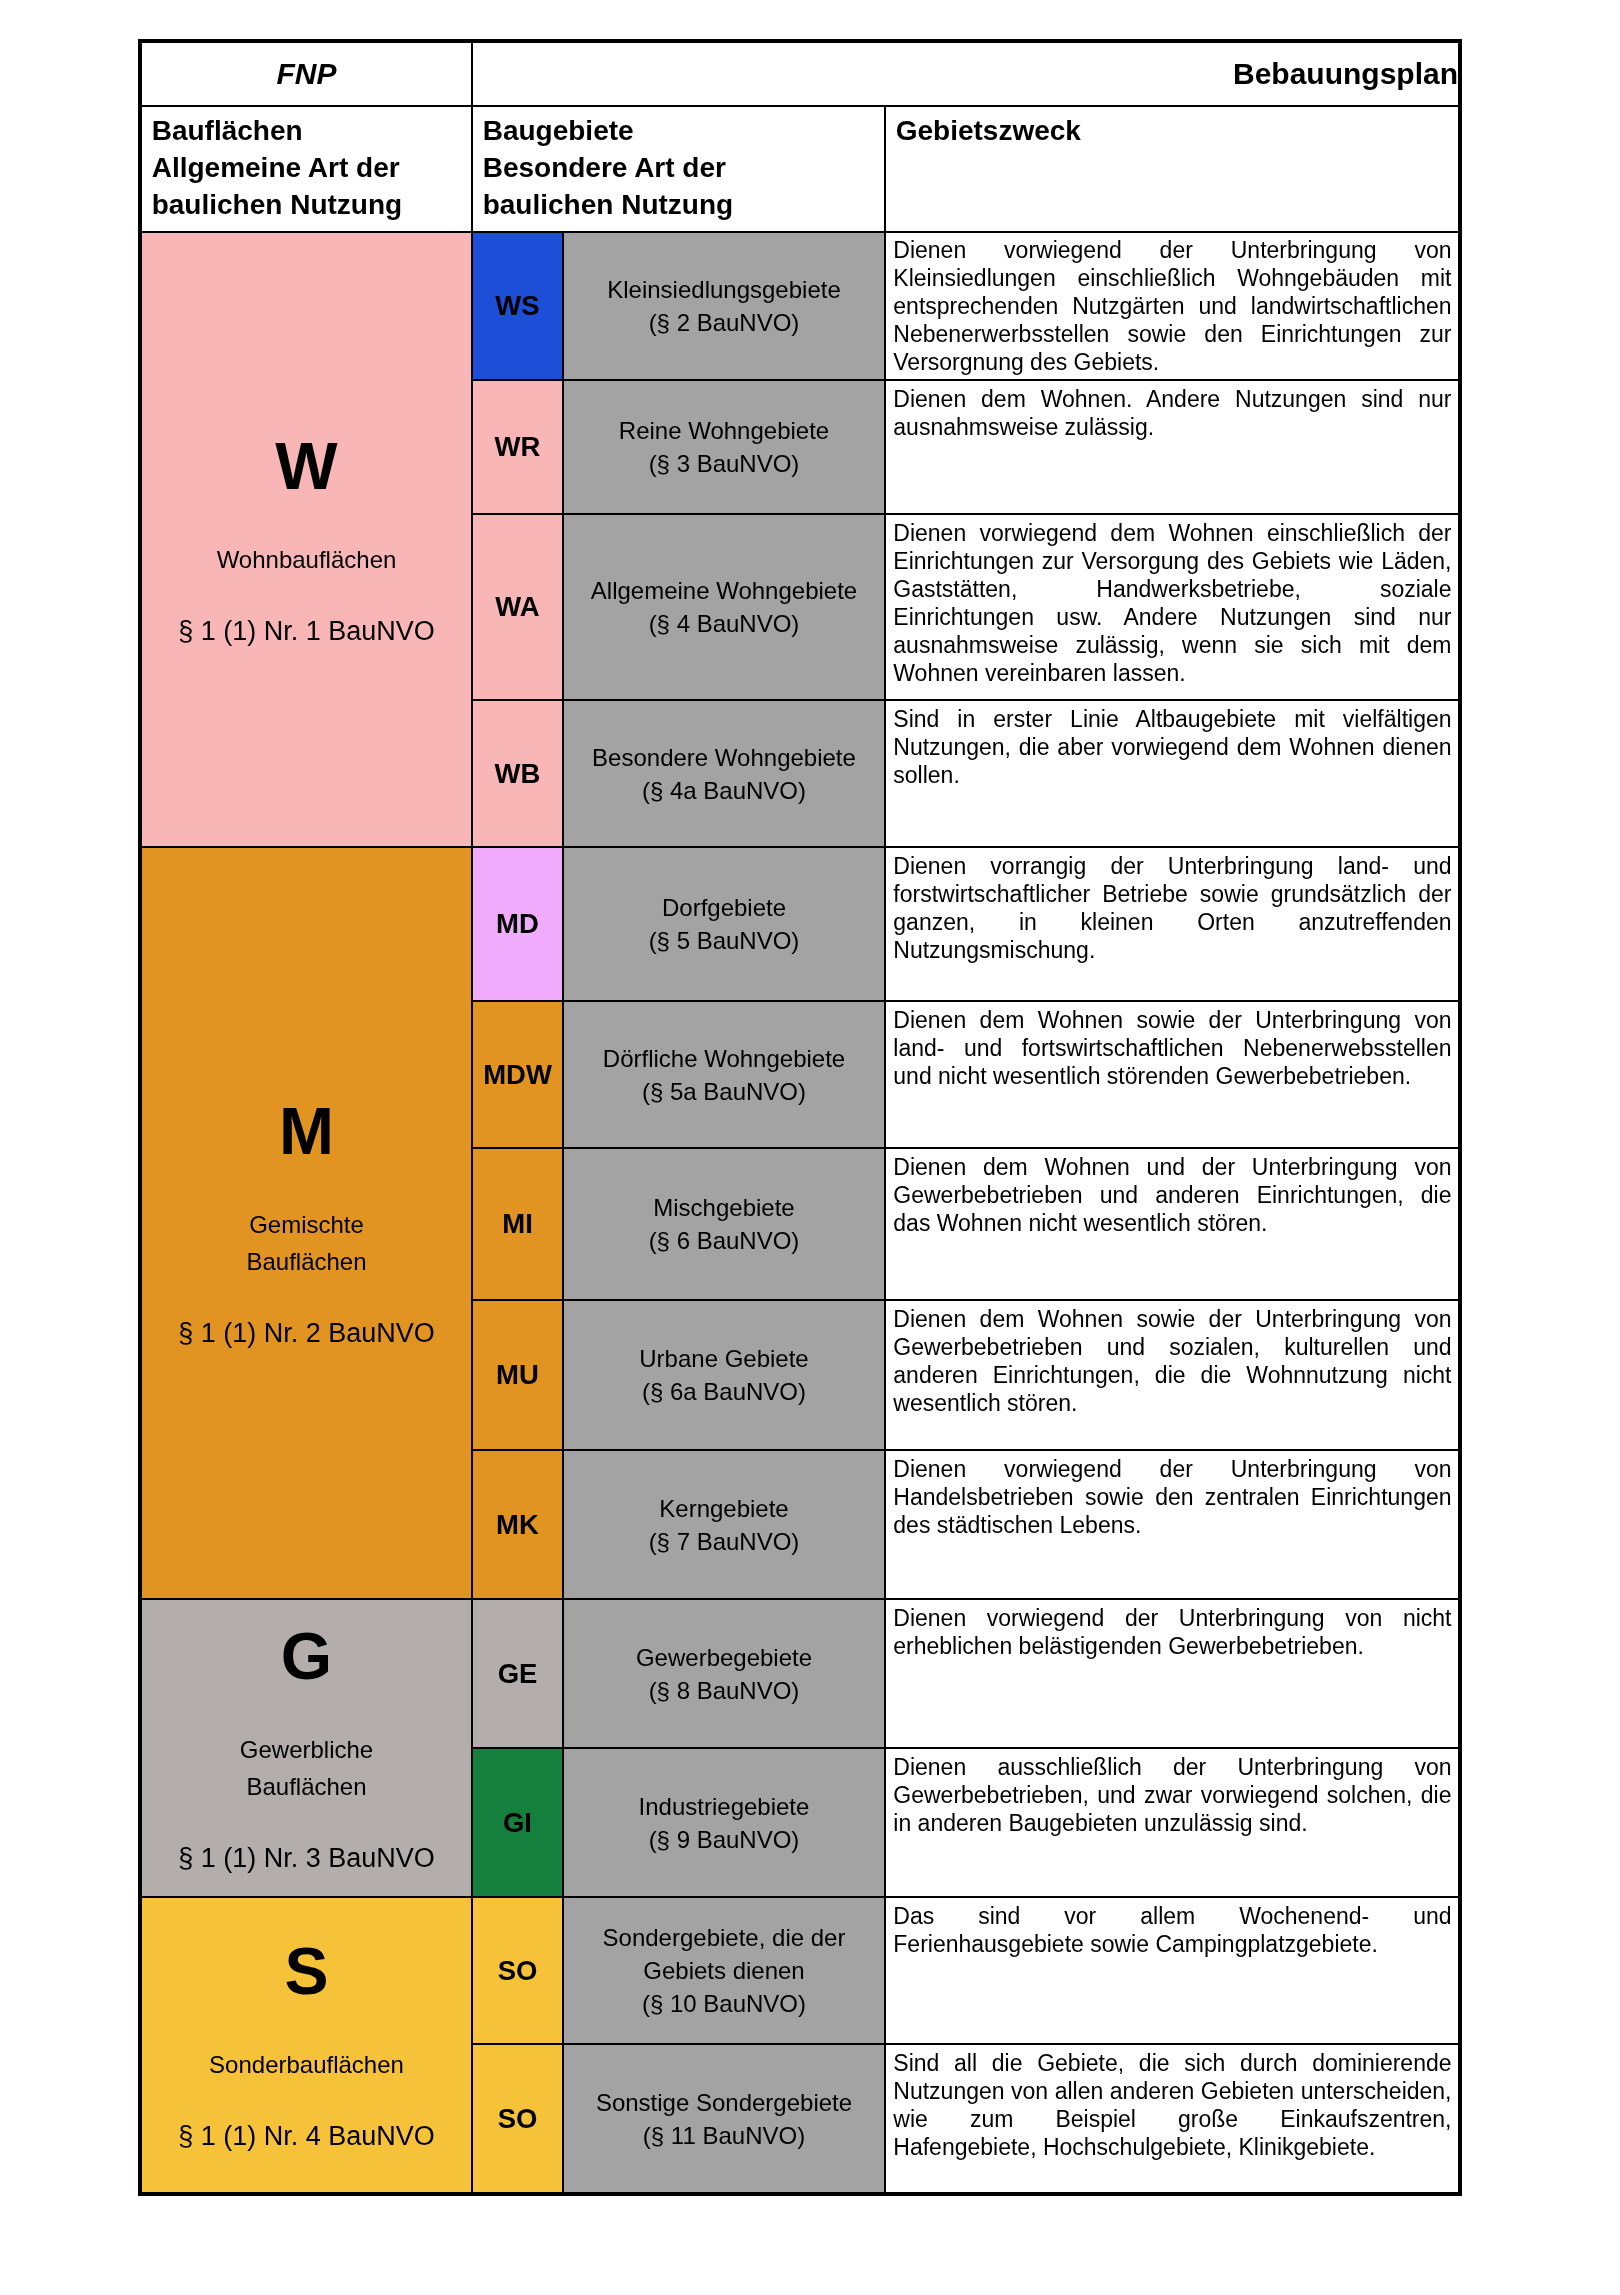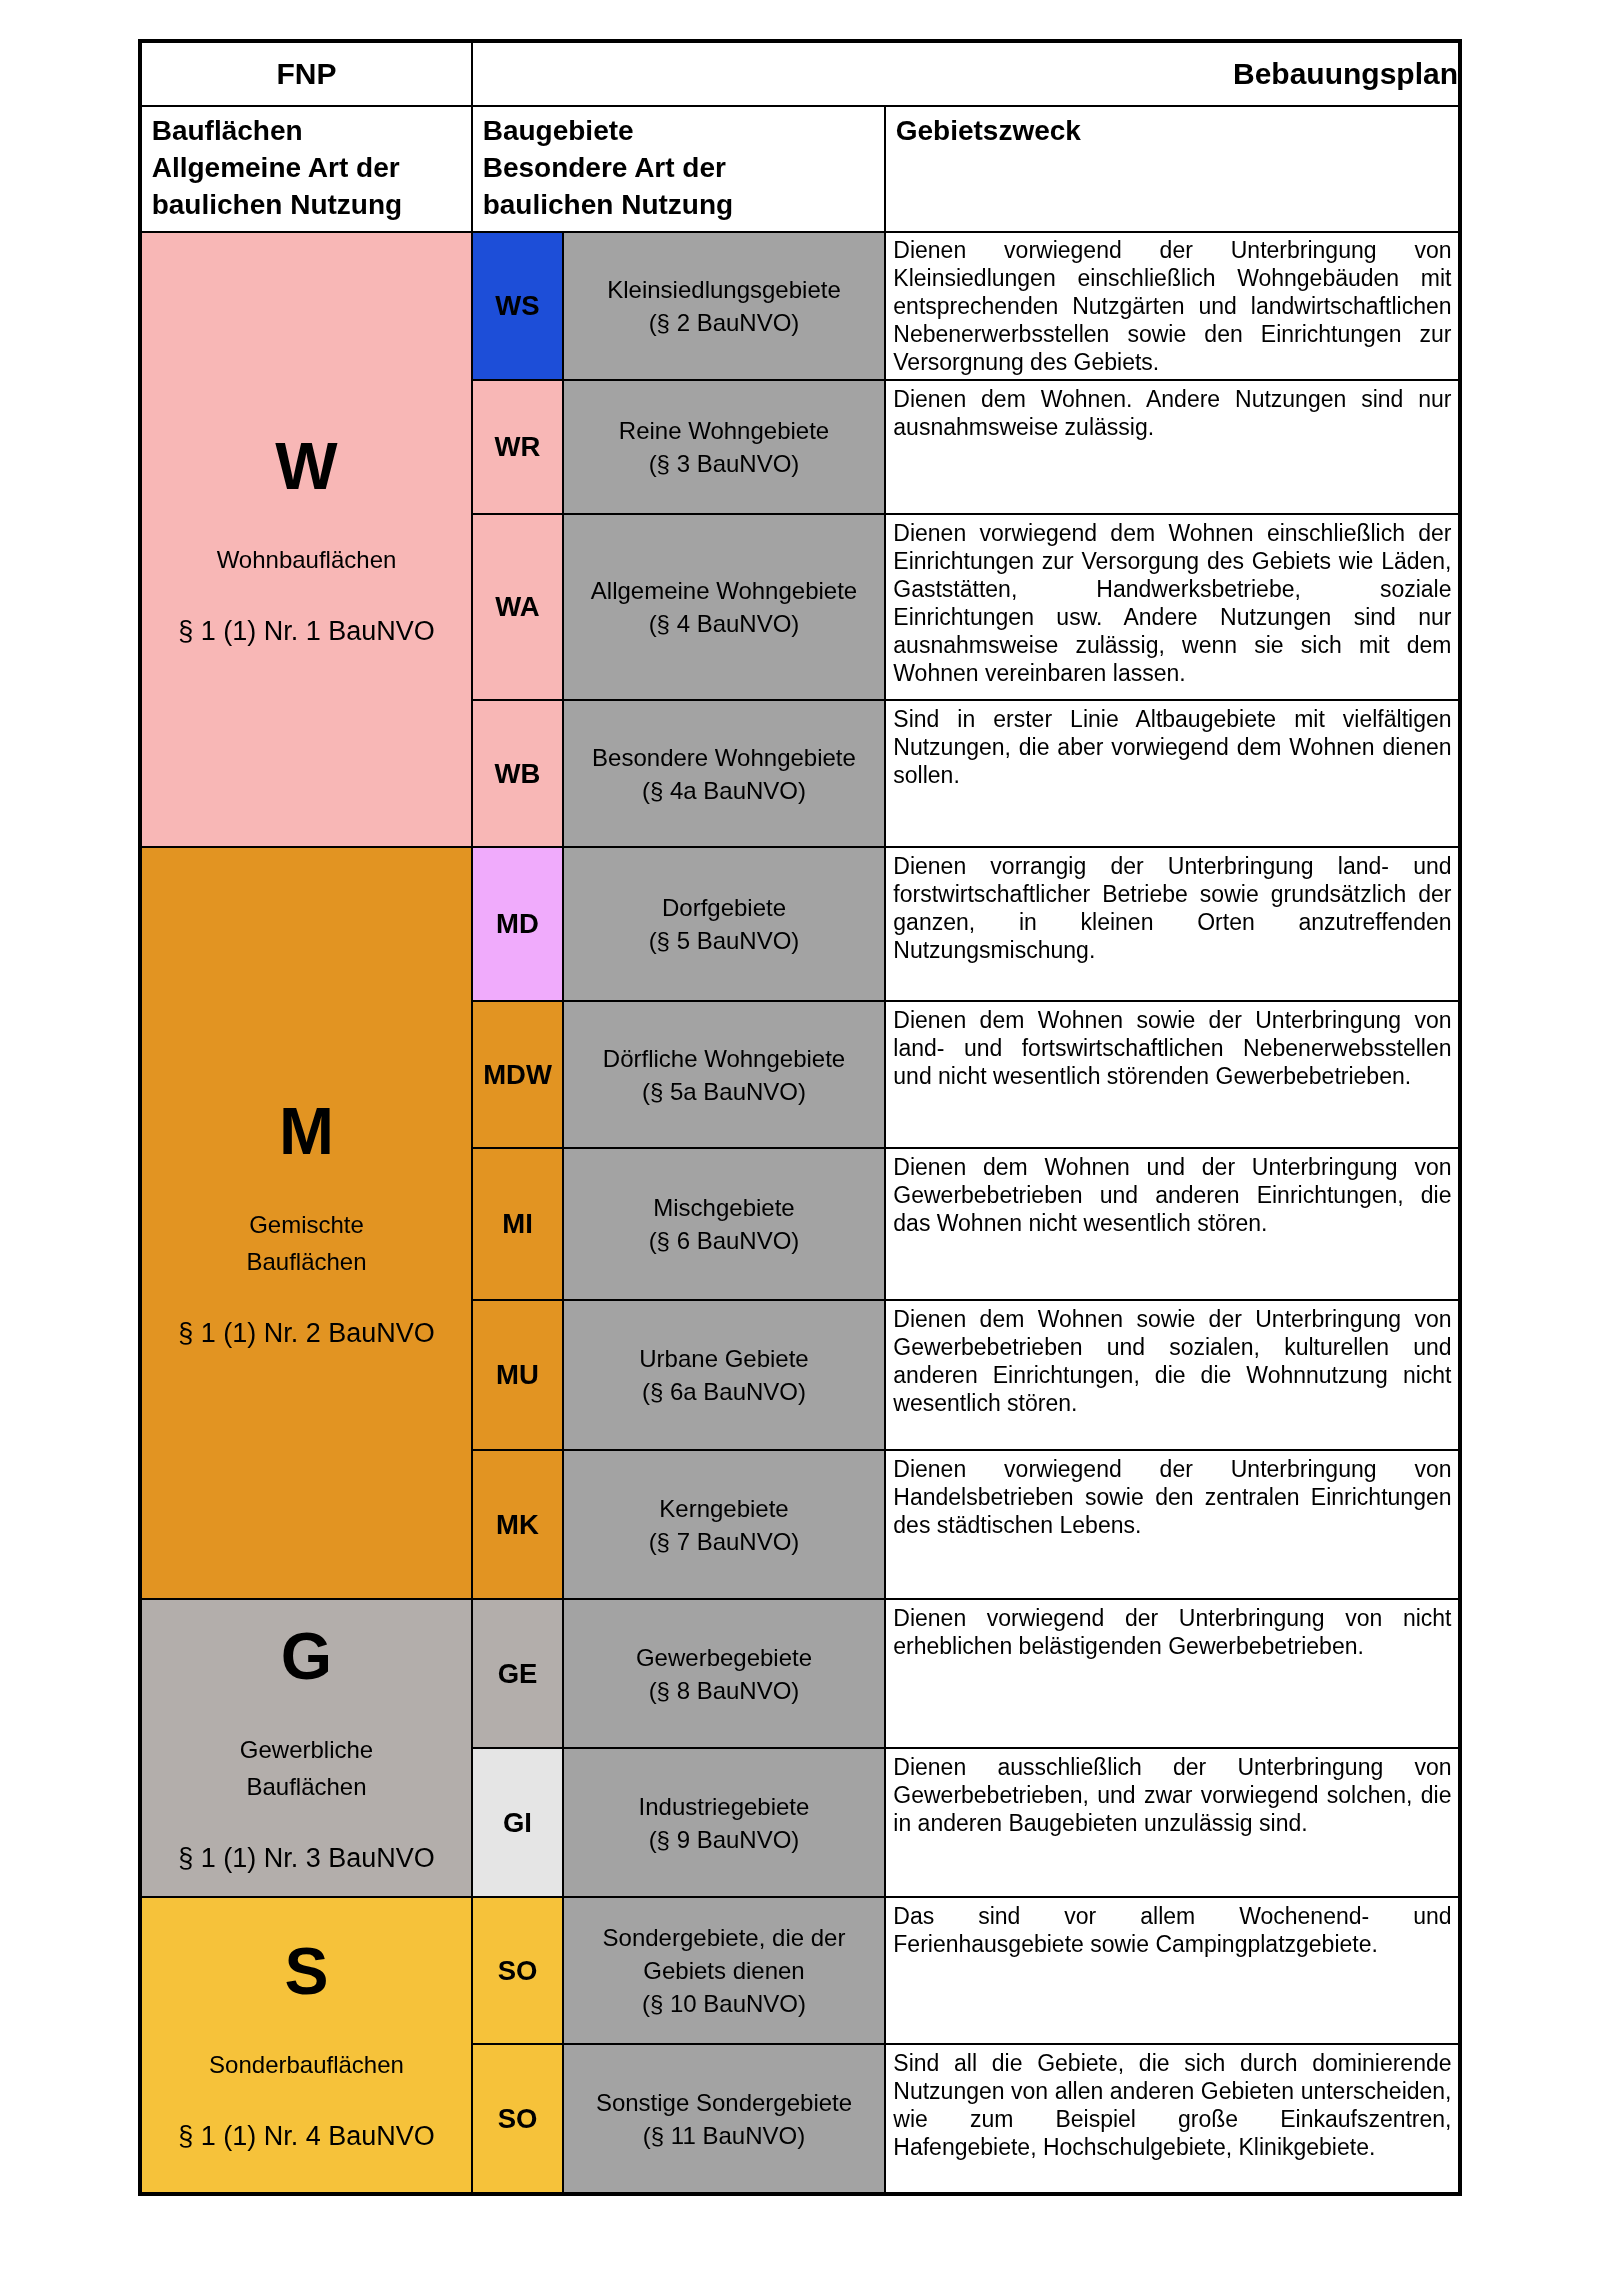--- a/index.html
+++ b/index.html
@@ -14,21 +14,21 @@
   table.main{
     position:absolute;left:138px;top:39px;
     width:1321px;
     border-collapse:collapse;
     table-layout:fixed;
     border:4px solid #000;
   }
   td{border:2.4px solid #000;padding:0;vertical-align:middle;overflow:hidden;}
   .pre{white-space:pre-line;}
   
-  td.fnp{ text-align:center;font-weight:bold;font-size:30px;}
+  td.fnp{ text-align:center;font-weight:bold;font-size:30px;font-style:italic;}
   td.bplan{text-align:right;font-weight:bold;font-size:30px;}
   td.h2{vertical-align:top;text-align:left;font-weight:bold;font-size:28px;line-height:37px;padding:4.9px 9.7px;}
   
   td.group{text-align:center;}
   .gletter{font-weight:bold;font-size:66px;line-height:1;margin-bottom:42px;}
   .gname{font-size:24px;line-height:37px;margin-bottom:37px;}
   .gref{font-size:27px;line-height:32px;}
   
   td.code{text-align:center;font-weight:bold;font-size:27.5px;}
   
@@ -162,21 +162,21 @@
       <div class="gref">§ 1 (1) Nr. 3 BauNVO</div>
     </td>
     <td class="code" style="background-color: rgb(179, 174, 171);">GE</td>
     <td class="zname">
       <div>Gewerbegebiete</div>
       <div>(§ 8 BauNVO)</div>
     </td>
     <td class="zweck">Dienen vorwiegend der Unterbringung von nicht erheblichen belästigenden Gewerbebetrieben.</td>
   </tr>
   <tr style="height:149px">
-    <td class="code" style="background-color: #e5e5e5;">GI</td>
+    <td class="code" style="background-color: #15803d;">GI</td>
     <td class="zname">
       <div>Industriegebiete</div>
       <div>(§ 9 BauNVO)</div>
     </td>
     <td class="zweck">Dienen ausschließlich der Unterbringung von Gewerbebetrieben, und zwar vorwiegend solchen, die in anderen Baugebieten unzulässig sind.</td>
   </tr>
 
   <tr style="height:147px">
     <td class="group" rowspan="2" style="background-color: rgb(246, 194, 58);">
       <div class="gletter">S</div>

